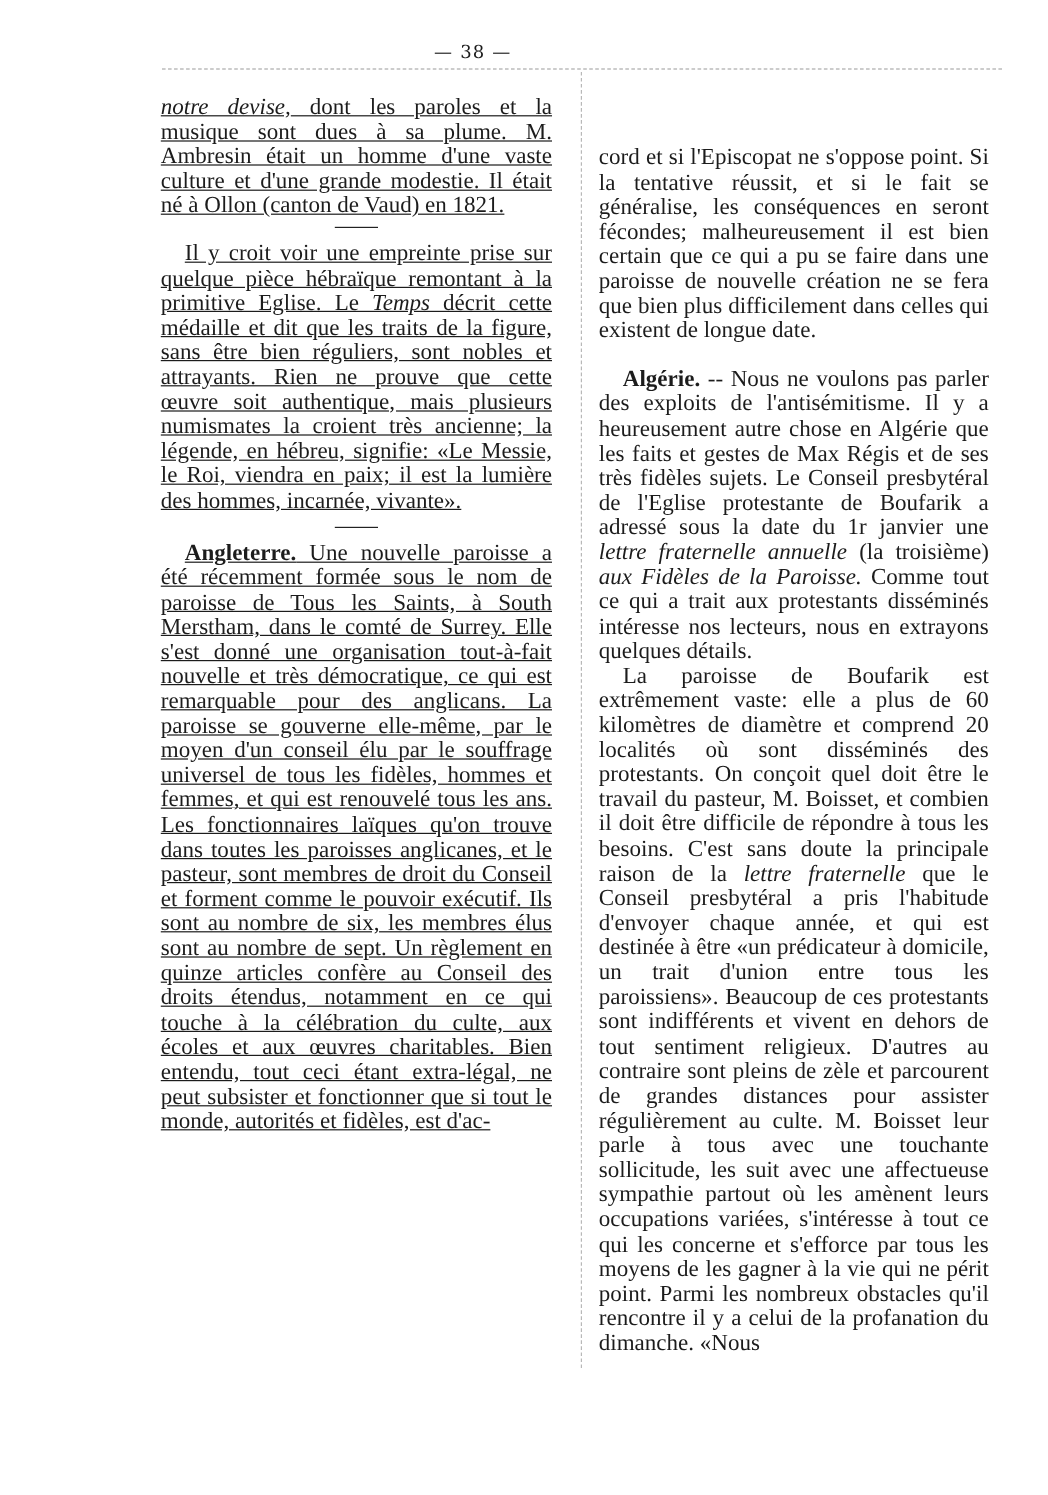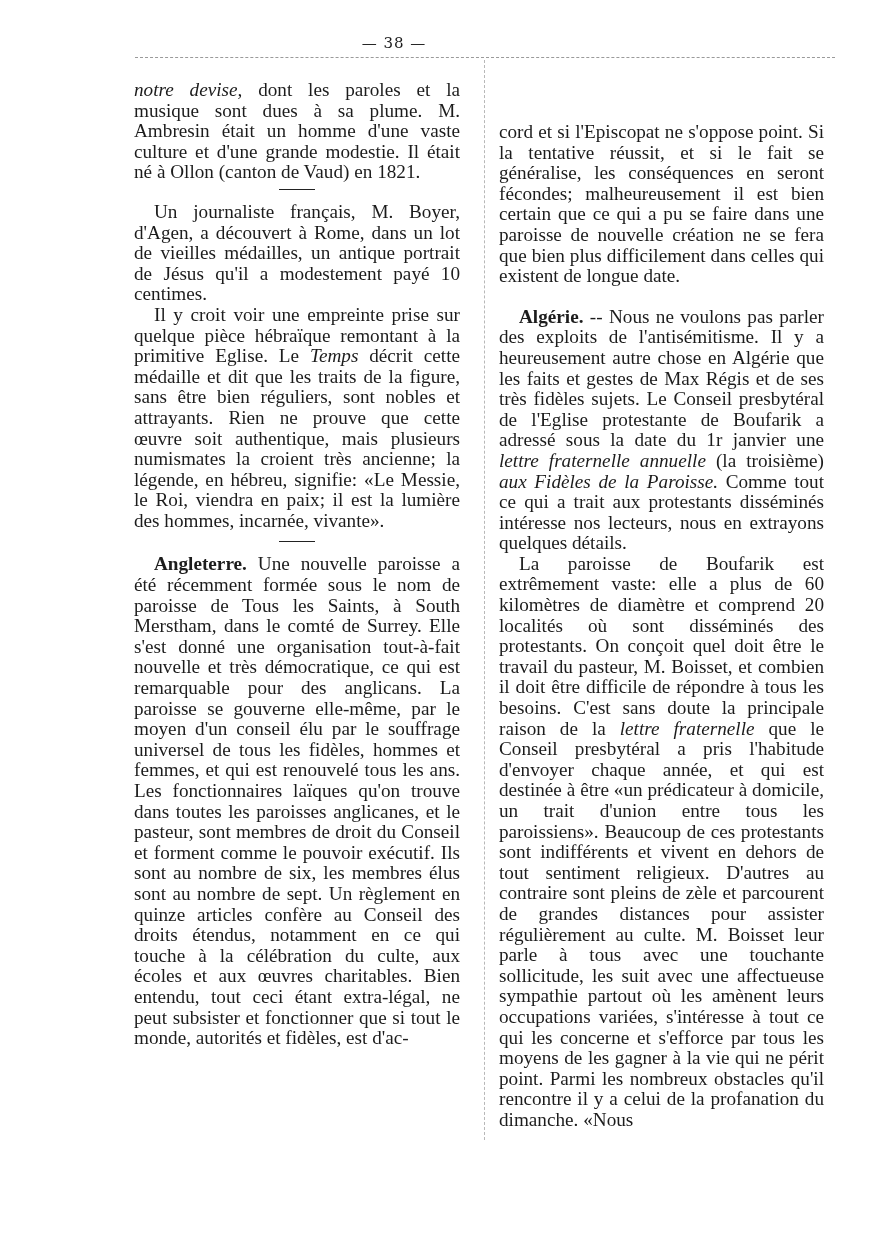--- a/index.html
+++ b/index.html
@@ -6,40 +6,39 @@
   body { width: 873px; height: 1246px; position: relative; overflow: hidden;
          font-family: "DejaVu Serif", "Liberation Serif", serif; color: #1c1c1c; }
   .page-header { position: absolute; top: 34px; left: 0; width: 788px; text-align: center;
                  font-size: 15px; letter-spacing: 1px; }
   .header-rule { position: absolute; top: 57px; left: 135px; width: 700px; height: 0;
                  border-top: 1px dashed #9a9a9a; }
   .col-divider { position: absolute; top: 60px; left: 484px; height: 1080px; width: 0;
                  border-left: 1px dashed #b8b8b8; }
   .column { position: absolute; top: 80px; font-family: "Liberation Serif", "DejaVu Serif", serif;
             font-size: 19.2px; line-height: 20.6px; text-align: justify; hyphens: manual; }
-  .col-left { left: 134px; width: 326px; }
+  .col-left { left: 134px; width: 326px; text-decoration: underline; }
   .col-right { left: 499px; width: 325px; margin-top: 42px; }
   .para { margin: 0; text-indent: 20px; }
   .para.noindent { text-indent: 0; }
   .sep { width: 36px; margin: 6px auto 12px auto; border-top: 1.5px solid #222; height: 0; }
   .gap { height: 20px; }
   .heading { font-weight: bold; }
   em { font-style: italic; }
 </style>
 </head>
 <body>
 
 <div class="page-header">— 38 —</div>
 <div class="header-rule"></div>
 <div class="col-divider"></div>
 
 <div class="column col-left">
   <p class="para noindent"><em>notre devise,</em><span> dont les paroles et la musique sont dues à sa plume. M. Ambresin était un homme d'une vaste culture et d'une grande modestie. Il était né à Ollon (canton de Vaud) en 1821.</span></p>
   <div class="sep"></div>
-  <p class="para">Un journaliste français, M. Boyer, d'Agen, a découvert à Rome, dans un lot de vieilles médailles, un antique portrait de Jésus qu'il a modestement payé 10 centimes.</p>
   <p class="para"><span>Il y croit voir une empreinte prise sur quelque pièce hébraïque remontant à la primitive Eglise. Le </span><em>Temps</em><span> décrit cette médaille et dit que les traits de la figure, sans être bien réguliers, sont nobles et attrayants. Rien ne prouve que cette œuvre soit authentique, mais plusieurs numismates la croient très ancienne; la légende, en hébreu, signifie: «Le Messie, le Roi, viendra en paix; il est la lumière des hommes, incarnée, vivante».</span></p>
   <div class="sep" style="margin-top:10px;margin-bottom:12px"></div>
   <p class="para"><span class="heading">Angleterre.</span><span> Une nouvelle paroisse a été récemment formée sous le nom de paroisse de Tous les Saints, à South Merstham, dans le comté de Surrey. Elle s'est donné une organisation tout-à-fait nouvelle et très démocratique, ce qui est remarquable pour des anglicans. La paroisse se gouverne elle-même, par le moyen d'un conseil élu par le souffrage universel de tous les fidèles, hommes et femmes, et qui est renouvelé tous les ans. Les fonctionnaires laïques qu'on trouve dans toutes les paroisses anglicanes, et le pasteur, sont membres de droit du Conseil et forment comme le pouvoir exécutif. Ils sont au nombre de six, les membres élus sont au nombre de sept. Un règlement en quinze articles confère au Conseil des droits étendus, notamment en ce qui touche à la célébration du culte, aux écoles et aux œuvres charitables. Bien entendu, tout ceci étant extra-légal, ne peut subsister et fonctionner que si tout le monde, autorités et fidèles, est d'ac-</span></p>
 </div>
 
 <div class="column col-right">
   <p class="para noindent">cord et si l'Episcopat ne s'oppose point. Si la tentative réussit, et si le fait se généralise, les conséquences en seront fécondes; malheureusement il est bien certain que ce qui a pu se faire dans une paroisse de nouvelle création ne se fera que bien plus difficilement dans celles qui existent de longue date.</p>
   <div class="gap"></div>
   <p class="para"><span class="heading">Algérie.</span><span> -- Nous ne voulons pas parler des exploits de l'antisémitisme. Il y a heureusement autre chose en Algérie que les faits et gestes de Max Régis et de ses très fidèles sujets. Le Conseil presbytéral de l'Eglise protestante de Boufarik a adressé sous la date du 1r janvier une </span><em>lettre fraternelle annuelle</em><span> (la troisième) </span><em>aux Fidèles de la Paroisse.</em><span> Comme tout ce qui a trait aux protestants disséminés intéresse nos lecteurs, nous en extrayons quelques détails.</span></p>
   <p class="para"><span>La paroisse de Boufarik est extrêmement vaste: elle a plus de 60 kilomètres de diamètre et comprend 20 localités où sont disséminés des protestants. On conçoit quel doit être le travail du pasteur, M. Boisset, et combien il doit être difficile de répondre à tous les besoins. C'est sans doute la principale raison de la </span><em>lettre fraternelle</em><span> que le Conseil presbytéral a pris l'habitude d'envoyer chaque année, et qui est destinée à être «un prédicateur à domicile, un trait d'union entre tous les paroissiens». Beaucoup de ces protestants sont indifférents et vivent en dehors de tout sentiment religieux. D'autres au contraire sont pleins de zèle et parcourent de grandes distances pour assister régulièrement au culte. M. Boisset leur parle à tous avec une touchante sollicitude, les suit avec une affectueuse sympathie partout où les amènent leurs occupations variées, s'intéresse à tout ce qui les concerne et s'efforce par tous les moyens de les gagner à la vie qui ne périt point. Parmi les nombreux obstacles qu'il rencontre il y a celui de la profanation du dimanche. «Nous</span></p>

